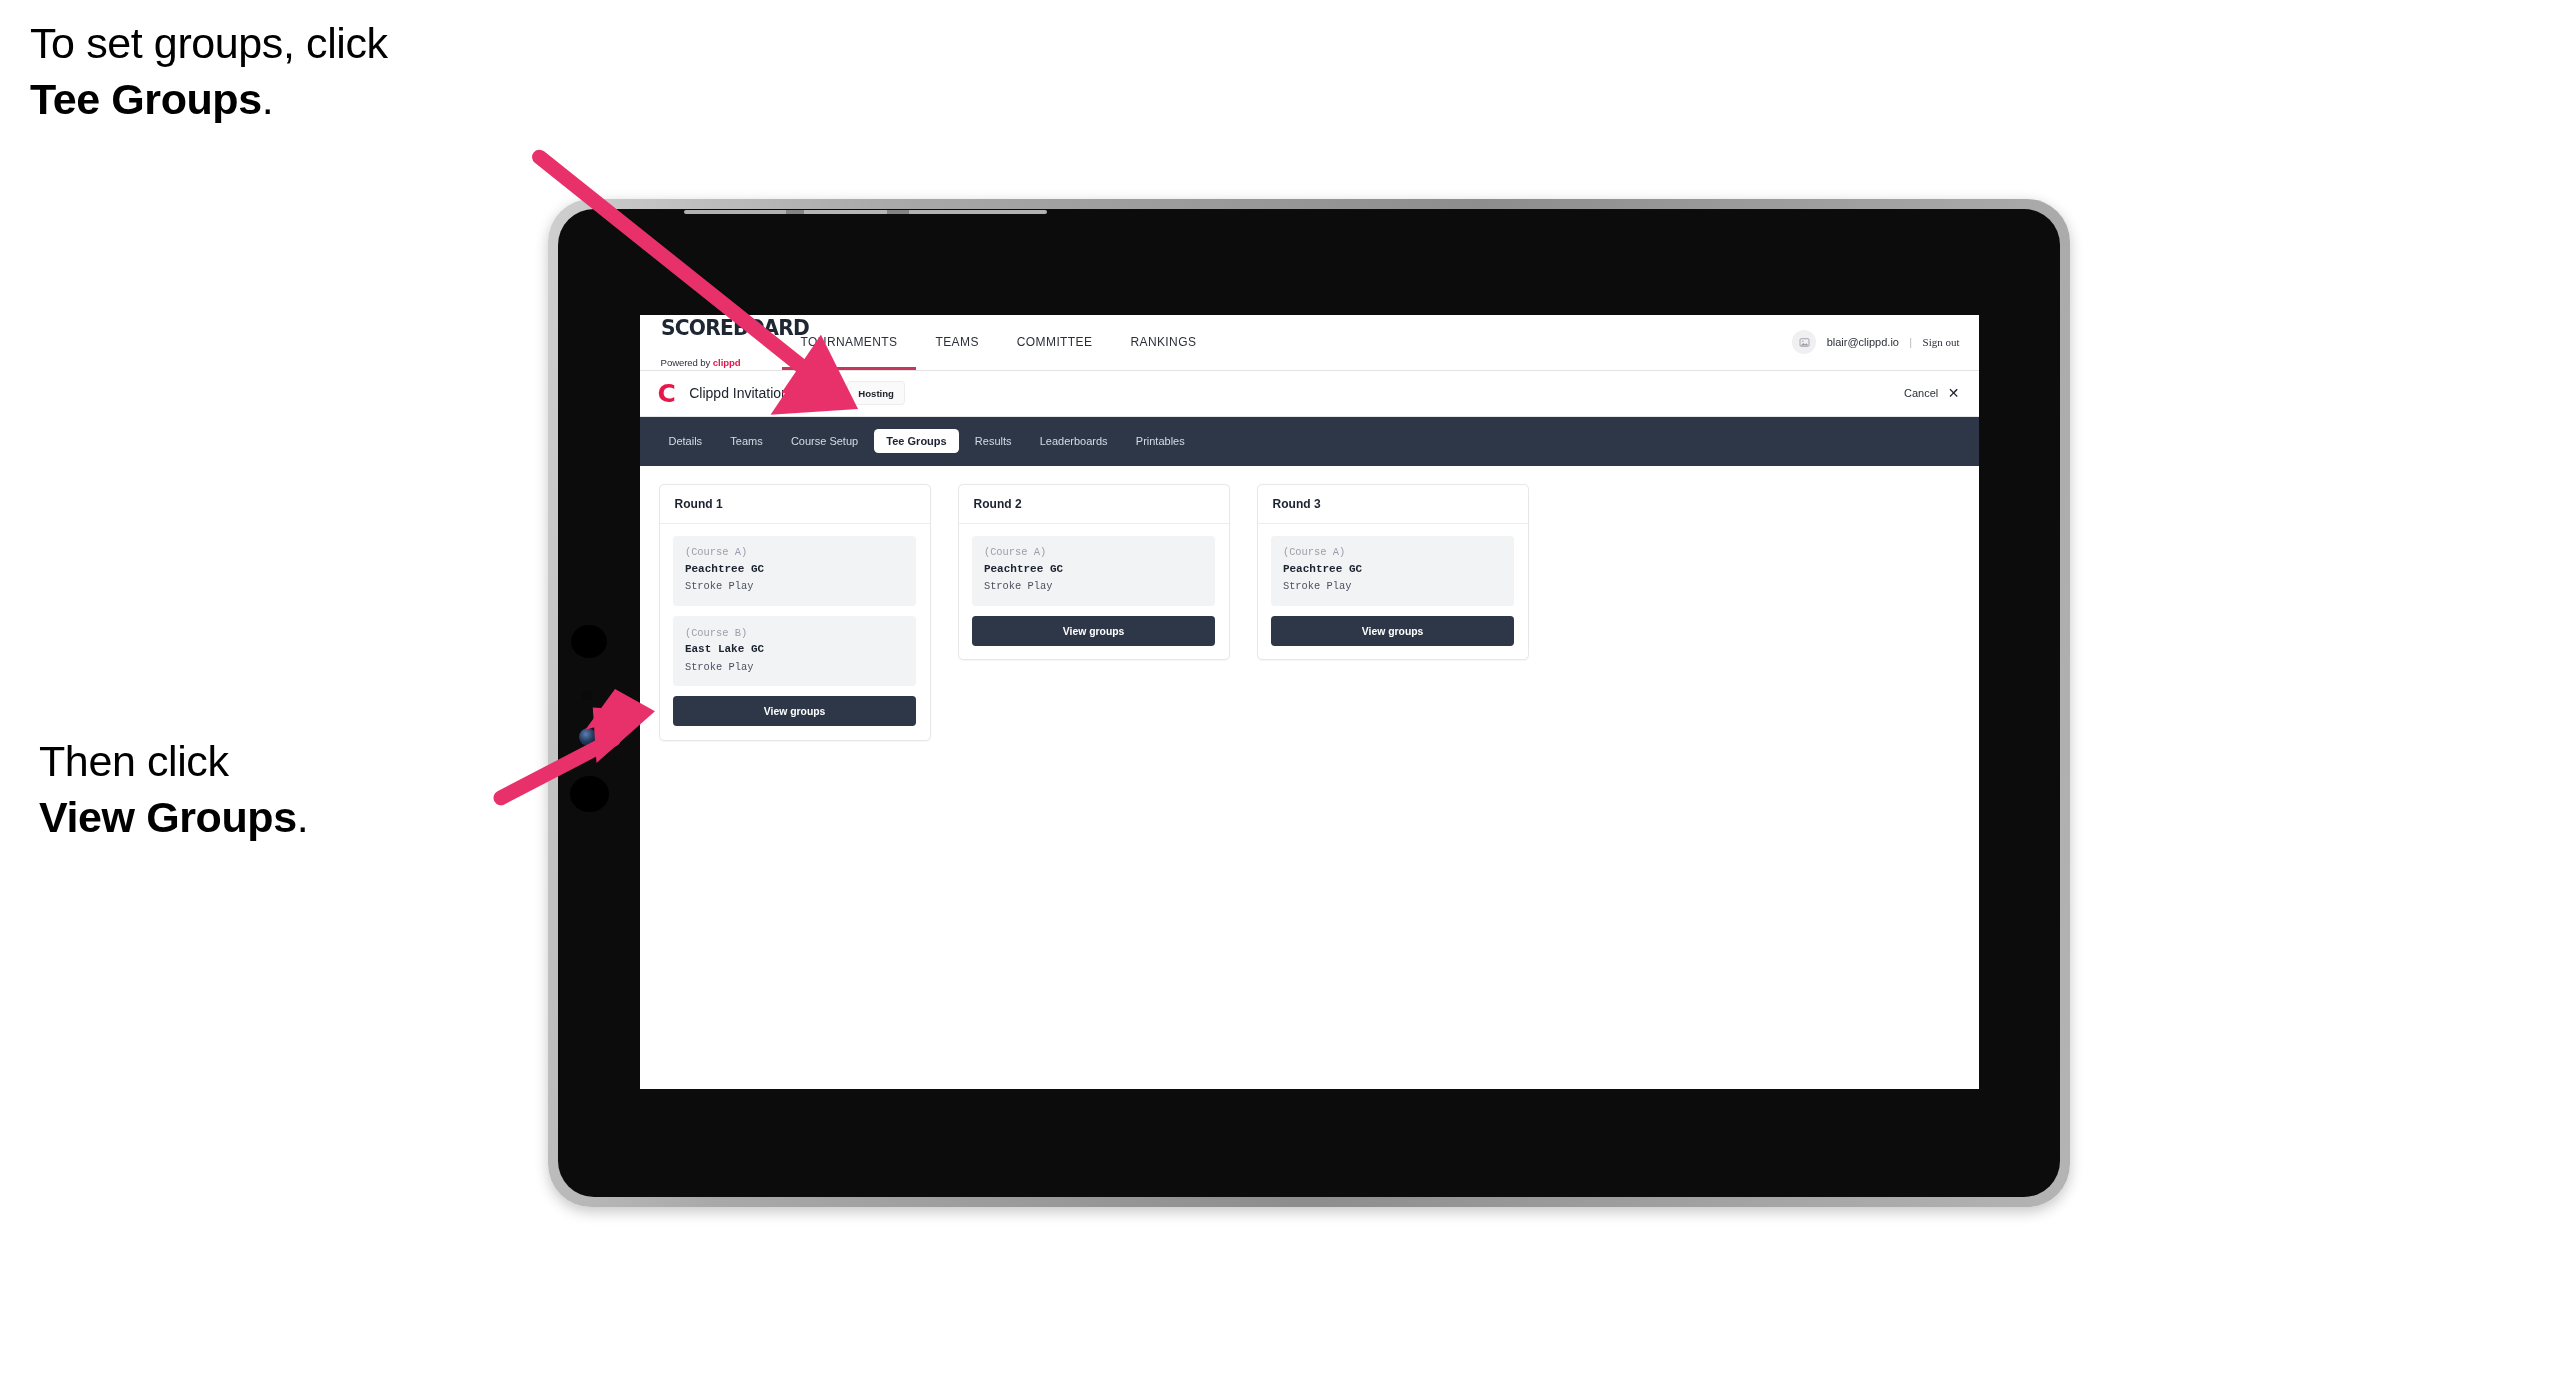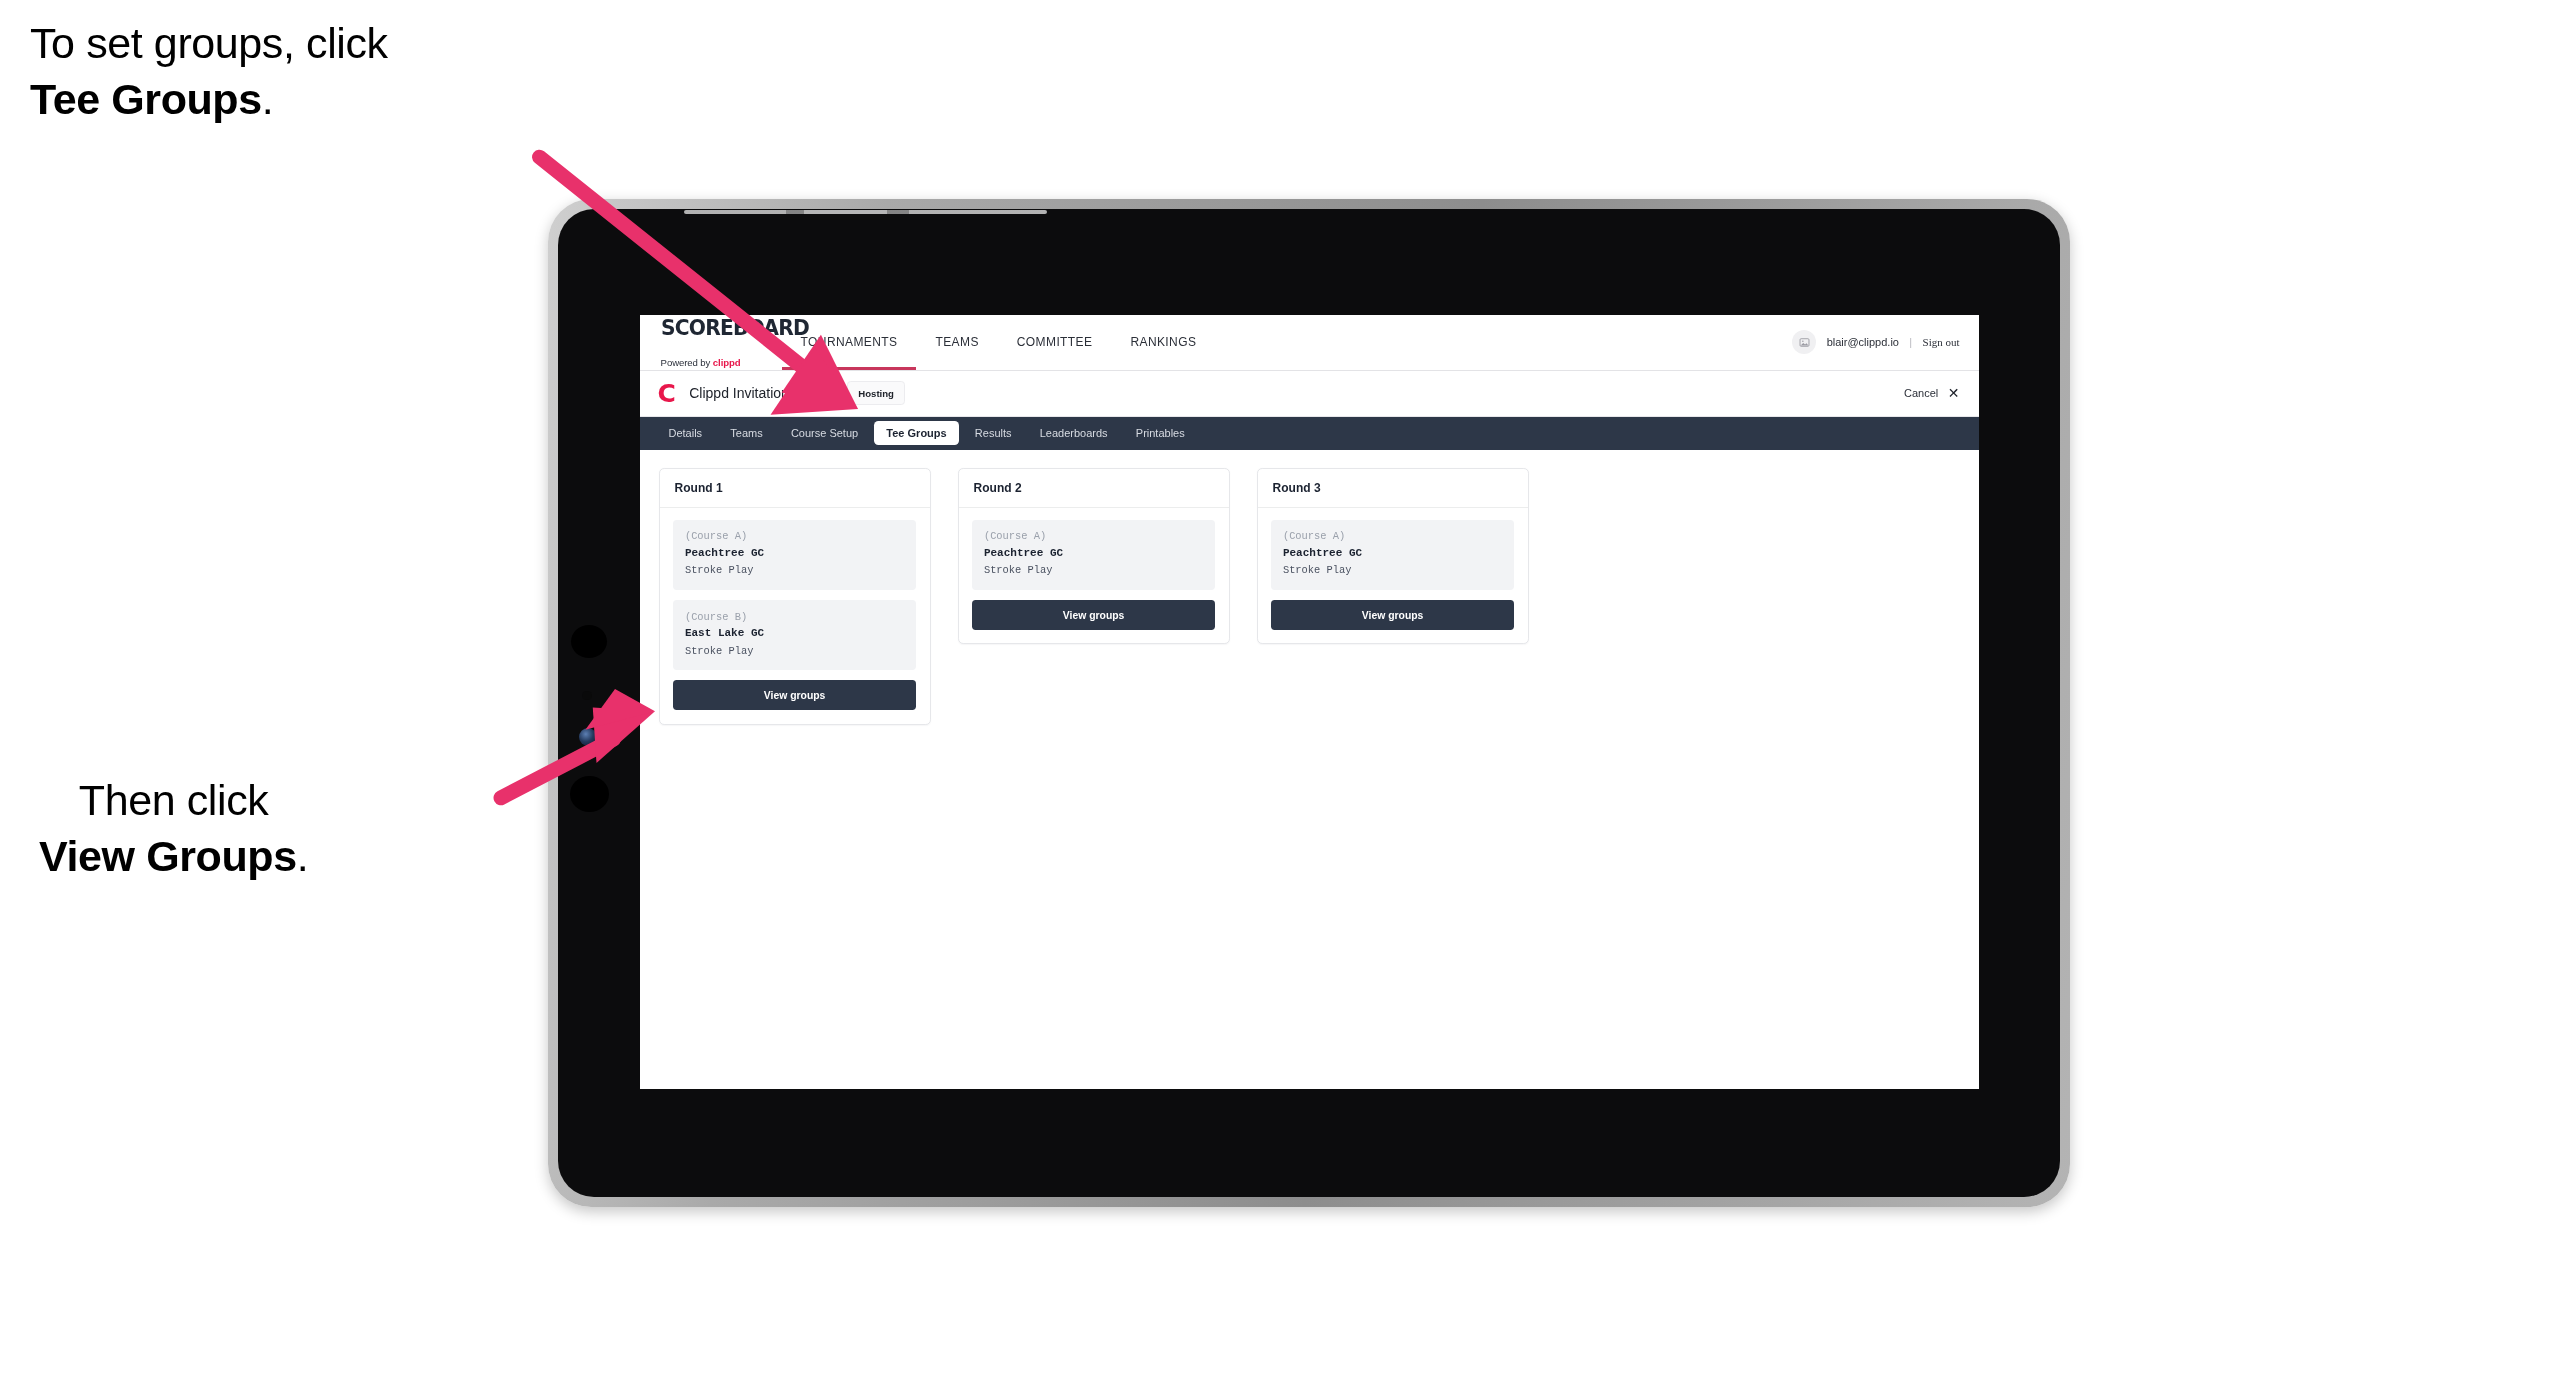--- a/index.html
+++ b/index.html
@@ -11,21 +11,21 @@
     overflow: hidden;
   }
   .stage { position: relative; width: 2576px; height: 1386px; background: #fff; }
 
   
   .caption { position: absolute; color: #000; line-height: 1.30; }
   .caption .line1 { font-size: 43px; font-weight: 400; letter-spacing: -0.4px; }
   .caption .line2 { font-size: 43px; font-weight: 700; letter-spacing: -0.4px; }
   .caption .line2 .period { font-weight: 400; }
   #caption-top { left: 30px; top: 16.3px; }
-  #caption-bottom { left: 39px; top: 773px; text-align: center; }
+  #caption-bottom { left: 39px; top: 734px; }
 
   
   .arrow-layer { position: absolute; left: 0; top: 0; width: 2576px; height: 1386px; pointer-events: none; }
 
   
   .tablet {
     position: absolute;
     left: 548px; top: 199px;
     width: 1522px; height: 1008px;
     background: linear-gradient(100deg, #cfcfcf 0%, #a9a9a9 20%, #8d8d8d 55%, #b4b4b4 100%);
@@ -109,21 +109,21 @@
   .hosting-pill {
     margin-left: 16.3px; font-size: 9.6px; font-weight: 700; color: #20242c;
     background: #fafafb; border: 0.7px solid #ececef; border-radius: 3.7px; padding: 5.2px 10.4px;
   }
   .cancel-wrap { margin-left: auto; display: flex; align-items: center; gap: 9.6px; cursor: pointer; }
   .cancel-txt { font-size: 11px; color: #2b2f38; }
   .cancel-x { font-size: 14px; color: #20242c; line-height: 1; }
 
   
   .tabstrip {
-    height: 33px; background: #2d3748; display: flex; align-items: center; padding-left: 16.3px; gap: 3px;
+    height: 49px; background: #2d3748; display: flex; align-items: center; padding-left: 16.3px; gap: 3px;
   }
   .tab {
     font-size: 11px; color: #d7dbe2; padding: 6px 12.6px; border-radius: 4.4px; cursor: pointer;
   }
   .tab.active { background: #ffffff; color: #1b2230; font-weight: 700; }
 
   
   .rounds {
     display: flex; gap: 27px; padding: 18px 19px 0 19px; align-items: flex-start;
   }

